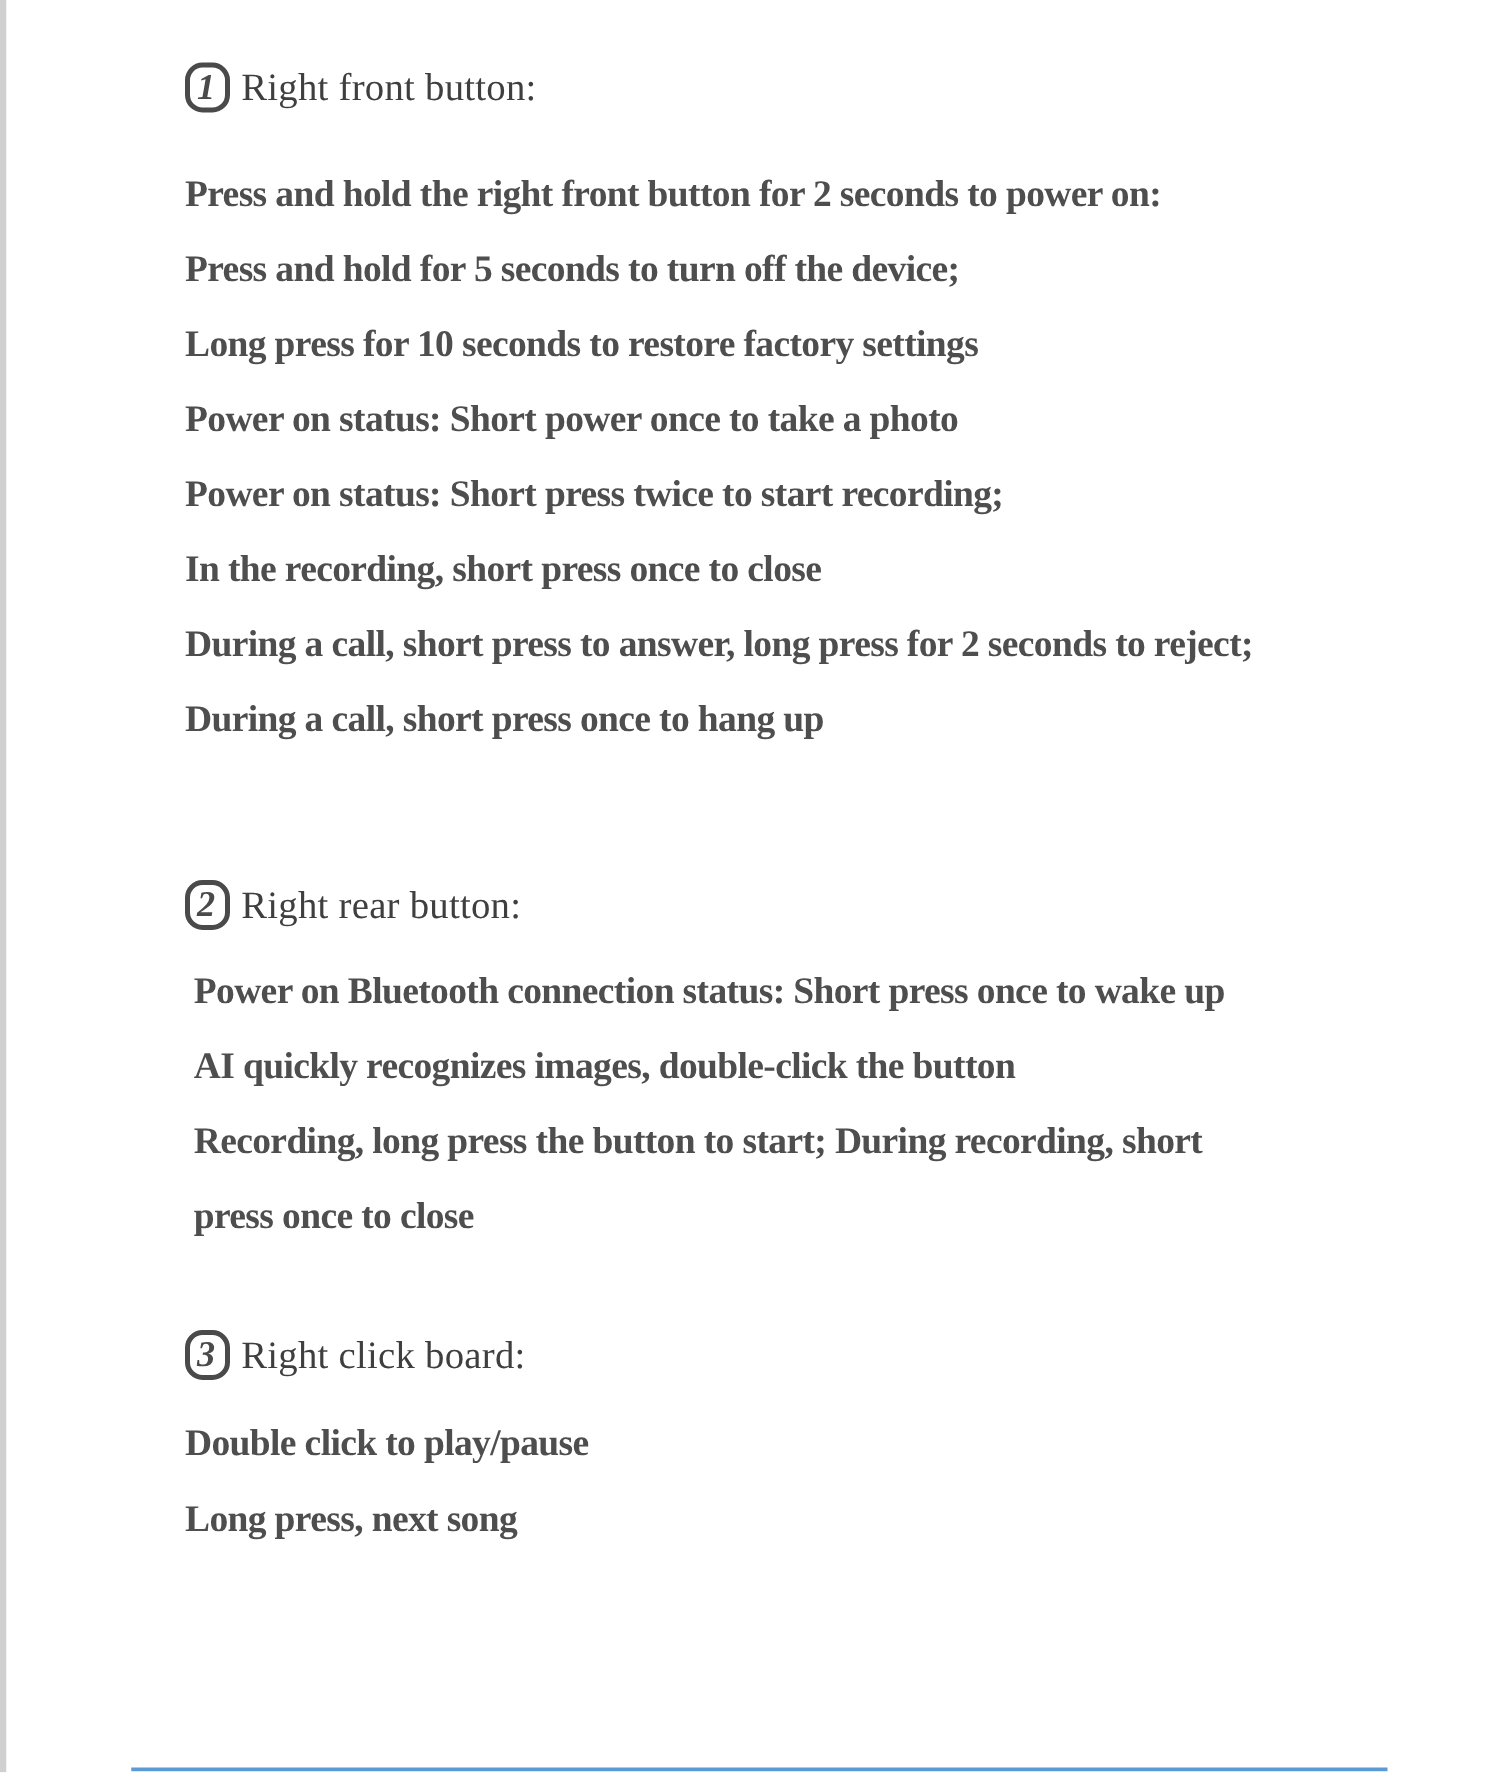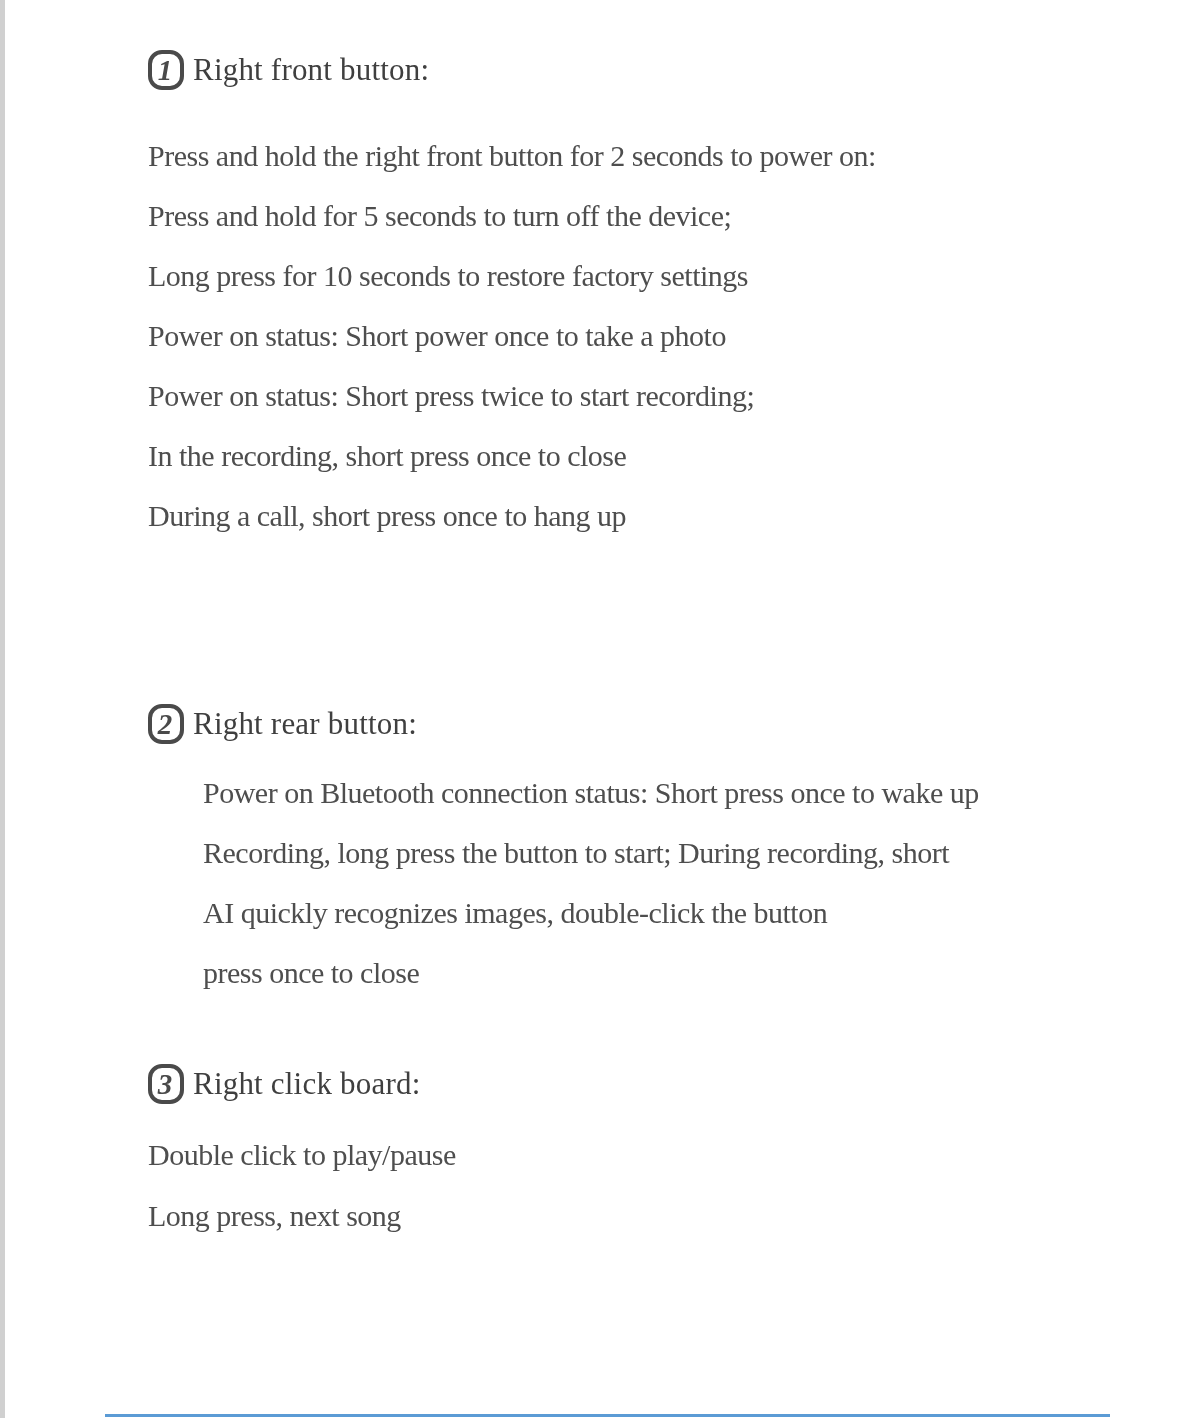--- a/index.html
+++ b/index.html
@@ -53,57 +53,59 @@
     position: absolute;
     left: 148px;
     color: #4e4e4e;
     font-size: 30px;
     letter-spacing: -0.5px;
     white-space: nowrap;
   }
   .body-block .line {
     height: 60px;
     line-height: 60px;
+    font-weight: bold;
   }
   .body-block.wide .line { height: 61px; line-height: 61px; }
   #sec1-heading { top: 50px; }
   #sec1-body    { top: 126px; }
   #sec2-heading { top: 704px; }
-  #sec2-body    { top: 763px; left: 155px; margin-left: 48px; }
+  #sec2-body    { top: 763px; left: 155px; }
   #sec3-heading { top: 1064px; }
   #sec3-body    { top: 1124px; }
 </style>
 </head>
 <body>
 
 <div class="page">
   <div class="left-strip"></div>
 
   <div class="section-heading" id="sec1-heading">
     <span class="num-badge">1</span>
     <span>Right front button:</span>
   </div>
   <div class="body-block" id="sec1-body">
     <div class="line">Press and hold the right front button for 2 seconds to power on:</div>
     <div class="line">Press and hold for 5 seconds to turn off the device;</div>
     <div class="line">Long press for 10 seconds to restore factory settings</div>
     <div class="line">Power on status: Short power once to take a photo</div>
     <div class="line">Power on status: Short press twice to start recording;</div>
     <div class="line">In the recording, short press once to close</div>
+    <div class="line">During a call, short press to answer, long press for 2 seconds to reject;</div>
     <div class="line">During a call, short press once to hang up</div>
   </div>
 
   <div class="section-heading" id="sec2-heading">
     <span class="num-badge">2</span>
     <span>Right rear button:</span>
   </div>
   <div class="body-block" id="sec2-body">
     <div class="line">Power on Bluetooth connection status: Short press once to wake up</div>
+    <div class="line">AI quickly recognizes images, double-click the button</div>
     <div class="line">Recording, long press the button to start; During recording, short</div>
-    <div class="line">AI quickly recognizes images, double-click the button</div>
     <div class="line">press once to close</div>
   </div>
 
   <div class="section-heading" id="sec3-heading">
     <span class="num-badge">3</span>
     <span>Right click board:</span>
   </div>
   <div class="body-block wide" id="sec3-body">
     <div class="line">Double click to play/pause</div>
     <div class="line">Long press, next song</div>

